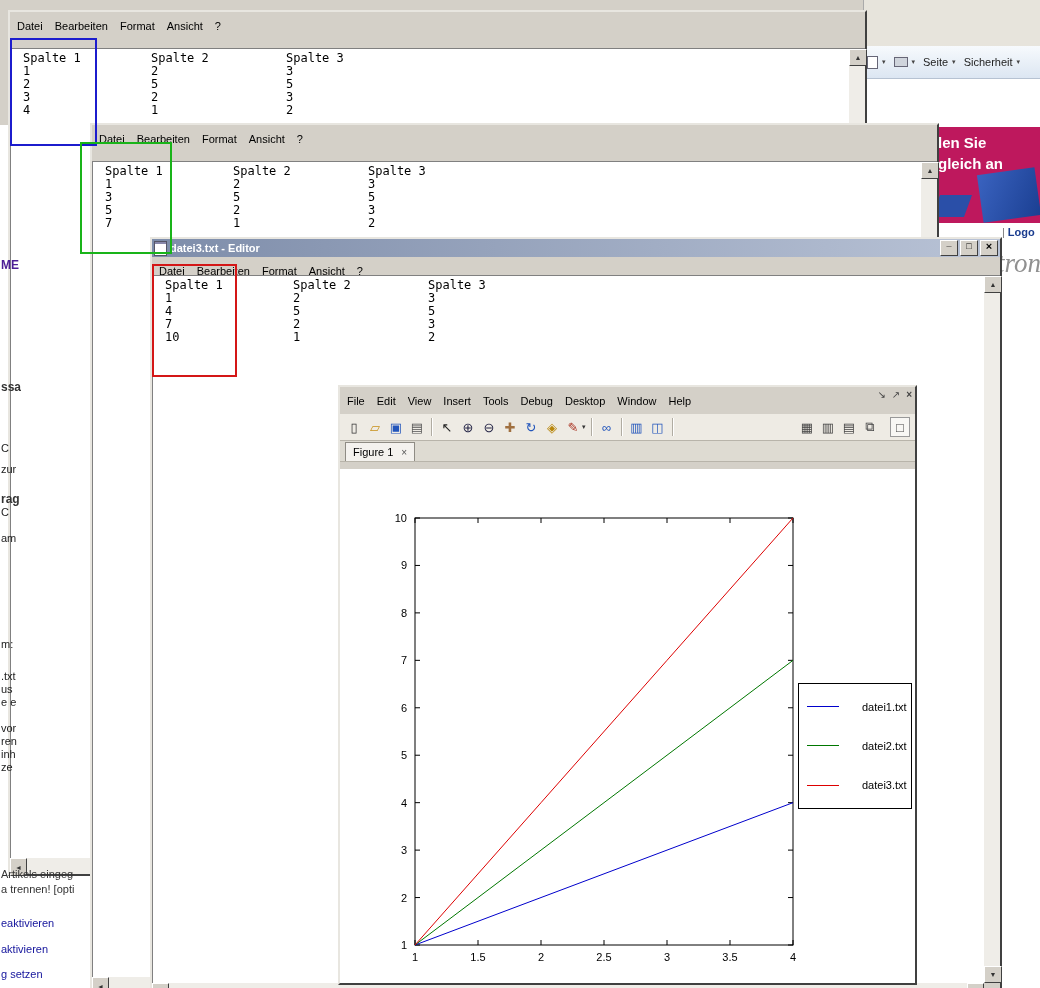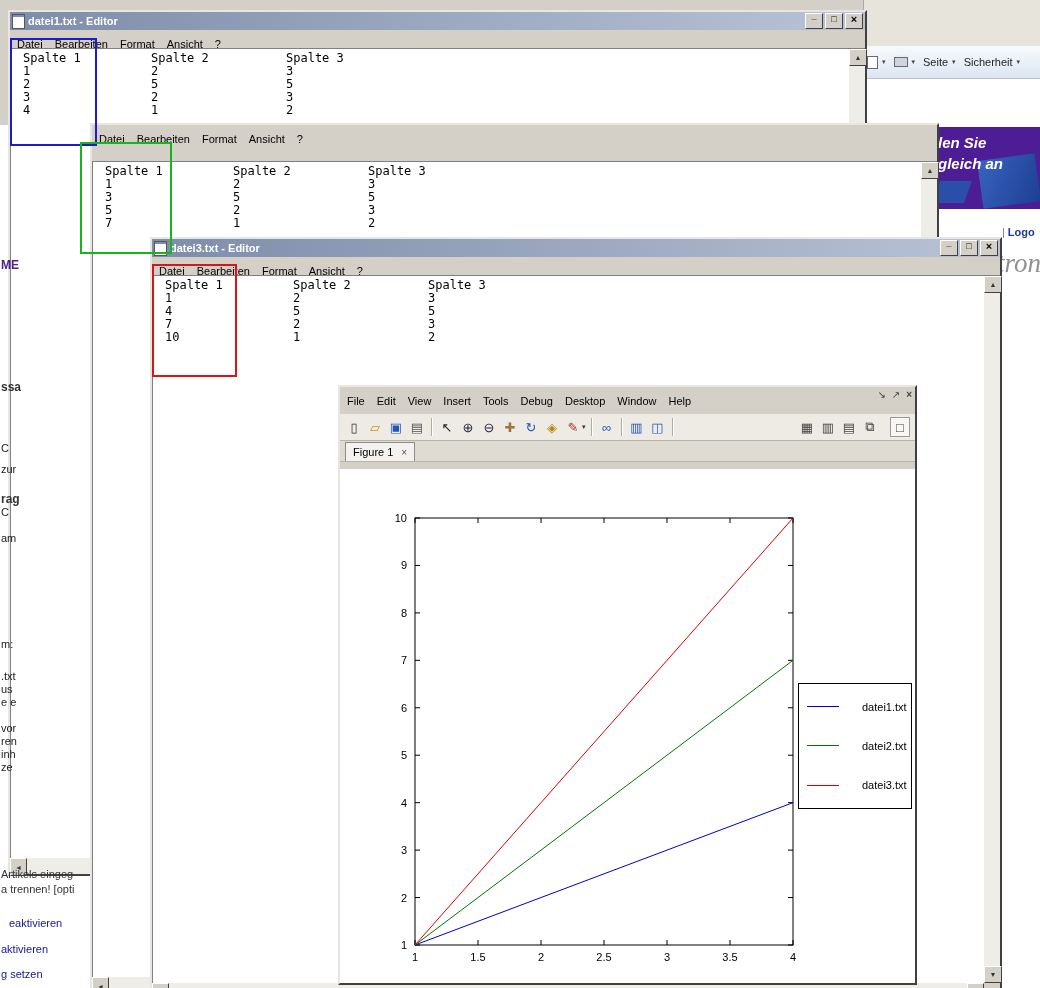--- a/index.html
+++ b/index.html
@@ -10,21 +10,21 @@
   .page-white{position:absolute;background:#ffffff;}
   .browser-top{position:absolute;left:863px;top:0;width:177px;height:46px;background:#e7e4dc;border-left:1px solid #aaa;}
   .cmdbar{position:absolute;left:863px;top:46px;width:177px;height:32px;
           background:linear-gradient(#f7fafd,#dce6f2);border-bottom:1px solid #b6c2d2;
           display:flex;align-items:center;font-size:11px;color:#222;}
   .cb-item{display:flex;align-items:center;gap:3px;padding:2px 4px;white-space:nowrap;}
   .cb-item::after{content:"▾";font-size:7px;color:#444;margin-left:1px;}
   .pgico{display:inline-block;width:9px;height:11px;background:#fff;border:1px solid #667;}
   .prico{display:inline-block;width:12px;height:8px;background:#cfd4dc;border:1px solid #667;box-shadow:0 -2px 0 #eceff3;}
 
-  .banner{position:absolute;left:930px;top:127px;width:110px;height:82px;background:#4c1d95;overflow:hidden;z-index:1;font-style:italic;}
+  .banner{position:absolute;left:930px;top:127px;width:110px;height:96px;background:#be185d;overflow:hidden;z-index:1;}
   .banner-text{position:relative;z-index:2;color:#fff;font-weight:bold;font-size:15px;line-height:21px;padding:5px 0 0 8px;}
   .ba1{position:absolute;right:2px;bottom:4px;width:58px;height:48px;background:linear-gradient(120deg,#3a63c0,#1b3f92);transform:rotate(-8deg);}
   .ba2{position:absolute;left:6px;bottom:6px;width:32px;height:22px;background:#2a4fa8;transform:skewX(-20deg);}
 
   .right-logout{position:absolute;left:1002px;top:226px;font-size:11px;white-space:nowrap;z-index:1;}
   .right-logout .divider{color:#777;margin-right:3px;}
   .right-logout .lg-txt{color:#1a3c8f;font-weight:bold;}
   .right-brand{position:absolute;left:997px;top:248px;font-family:"Liberation Serif",serif;font-style:italic;
                font-size:27px;color:#909090;z-index:1;white-space:nowrap;}
 
@@ -129,29 +129,20 @@
       <div>gleich an</div>
     </div>
   </div>
 
   <div class="right-logout">
     <span class="divider">|</span><span class="lg-txt">Logo</span>
   </div>
   <div class="right-brand">tron</div>
 
   <div class="win" id="win1" style="left:8px;top:10px;width:855px;height:862px;z-index:10;">
-    <div class="titlebar tb-inactive">
-      <span class="np-icon"></span>
-      <span class="title-text">datei1.txt - Editor</span>
-      <span class="winbtns">
-        <span class="tb-btn btn-min"></span>
-        <span class="tb-btn btn-max"></span>
-        <span class="tb-btn btn-close"></span>
-      </span>
-    </div>
     <div class="menubar">
         <span class="menu-item">Datei</span>
         <span class="menu-item">Bearbeiten</span>
         <span class="menu-item">Format</span>
         <span class="menu-item">Ansicht</span>
         <span class="menu-item">?</span>
       </div>
     <div class="np-body">
         <div class="np-row">
           <span class="np-c np-c0">Spalte 1</span>
@@ -202,21 +193,21 @@
       <div class="frag" style="top: 638px;">m:</div>
       <div class="frag" style="top: 670px;">.txt</div>
       <div class="frag" style="top: 683px;">us</div>
       <div class="frag" style="top: 696px;">e e</div>
       <div class="frag" style="top: 722px;">vor</div>
       <div class="frag" style="top: 735px;">ren</div>
       <div class="frag" style="top: 748px;">inh</div>
       <div class="frag" style="top: 761px;">ze</div>
       <div class="frag bfrag" style="top: 868px;">Artikels eingeg</div>
       <div class="frag bfrag" style="top: 883px;">a trennen! [opti</div>
-      <div class="frag link" style="top: 917px; pointer-events: auto; padding-left: 8px;">eaktivieren</div>
+      <div class="frag link" style="top: 917px; pointer-events: auto;">eaktivieren</div>
       <div class="frag link" style="top: 943px; pointer-events: auto;">aktivieren</div>
       <div class="frag link" style="top: 968px; pointer-events: auto;">g setzen</div>
     </div>
 
   <div class="win" id="win2" style="left:90px;top:123px;width:845px;height:868px;z-index:30;">
     <div class="menubar">
         <span class="menu-item">Datei</span>
         <span class="menu-item">Bearbeiten</span>
         <span class="menu-item">Format</span>
         <span class="menu-item">Ansicht</span>

